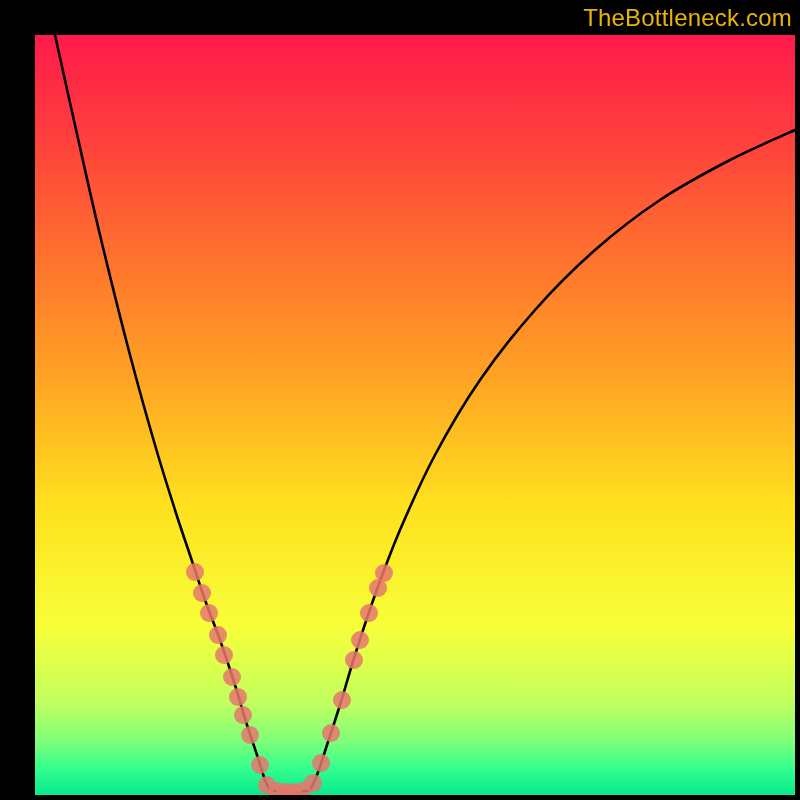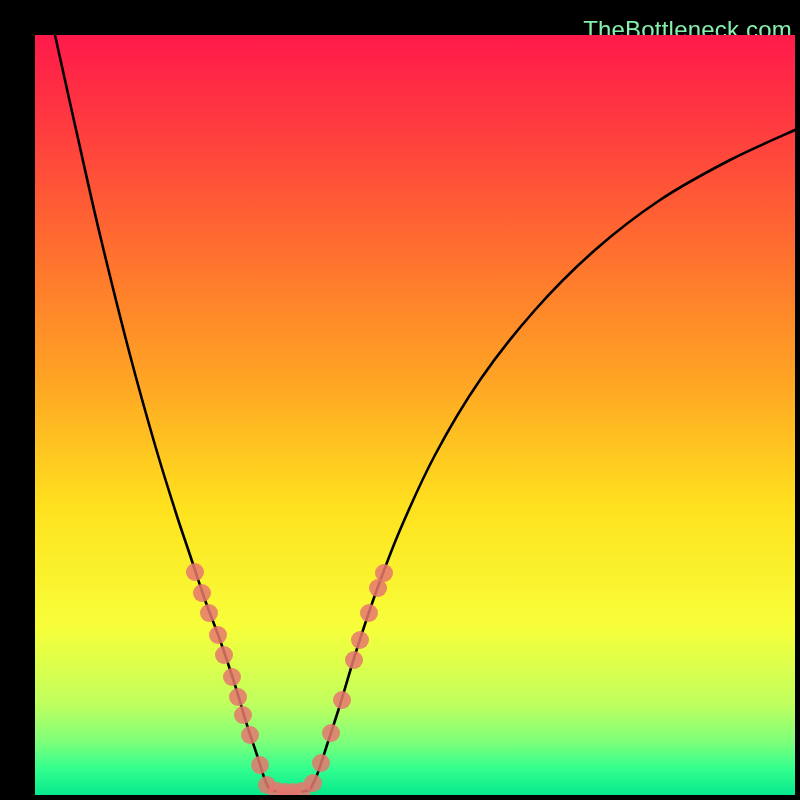--- a/index.html
+++ b/index.html
@@ -31,25 +31,24 @@
     position: absolute;
     left: 0;
     top: 0;
     width: 100%;
     height: 100%;
   }
   .watermark {
     position: absolute;
     top: 4px;
     right: 8px;
-    color: #86efac;
+    color: #eab308;
     font-size: 24px;
     font-weight: 400;
     letter-spacing: 0.2px;
-    margin-top: 12px;
   }
   svg.curve-layer {
     position: absolute;
     left: 0;
     top: 0;
     width: 100%;
     height: 100%;
   }
 </style>
 </head>

